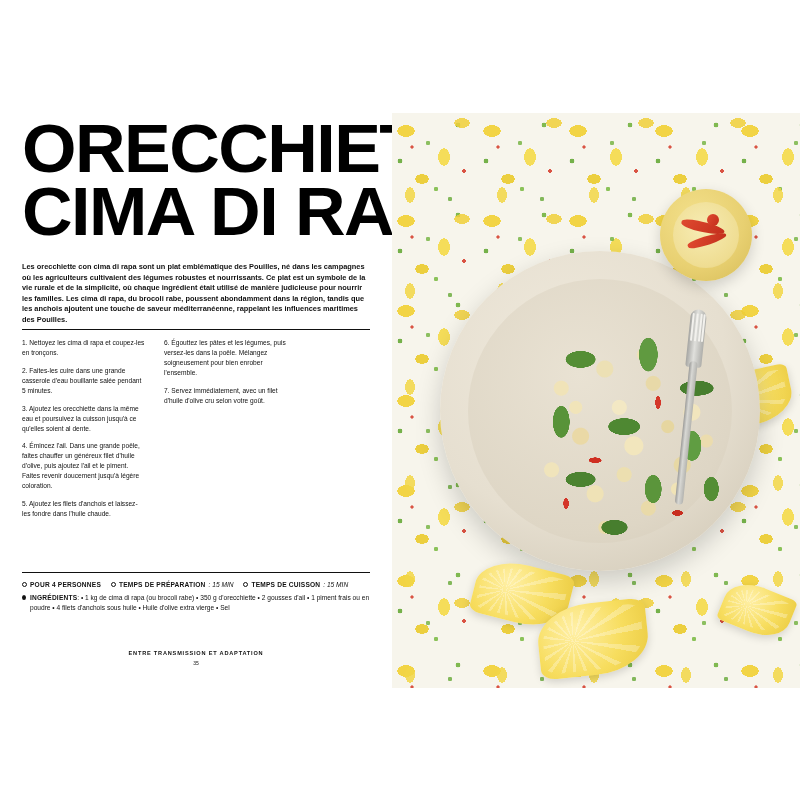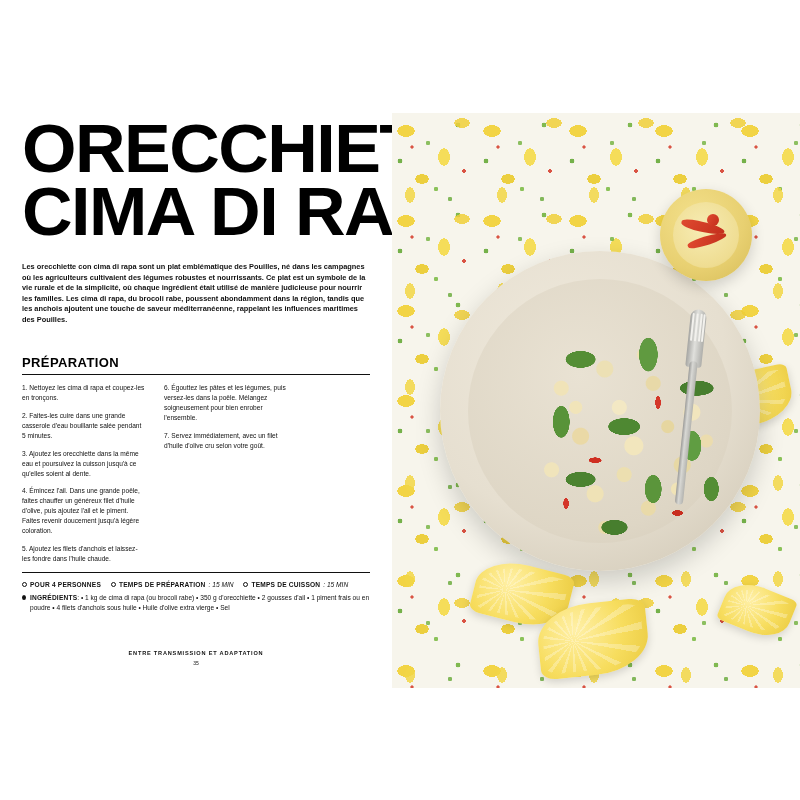--- a/index.html
+++ b/index.html
@@ -353,21 +353,20 @@
 
   <div class="left-col">
 
     <div class="title-block">
       <div class="title-line">ORECCHIETTE</div>
       <div class="title-line second">CIMA DI RAPA</div>
     </div>
 
     <div class="intro">Les orecchiette con cima di rapa sont un plat emblématique des Pouilles, né dans les campagnes où les agriculteurs cultivaient des légumes robustes et nourrissants. Ce plat est un symbole de la vie rurale et de la simplicité, où chaque ingrédient était utilisé de manière judicieuse pour nourrir les familles. Les cima di rapa, du brocoli rabe, poussent abondamment dans la région, tandis que les anchois ajoutent une touche de saveur méditerranéenne, rappelant les influences maritimes des Pouilles.</div>
 
-    <div class="prep-heading">PRÉPARATION</div>
     <div class="rule"></div>
 
     <div class="steps-wrap">
       <div class="steps-col">
         <div class="step">1. Nettoyez les cima di rapa et coupez-les en tronçons.</div>
         <div class="step">2. Faites-les cuire dans une grande casserole d'eau bouillante salée pendant 5 minutes.</div>
         <div class="step">3. Ajoutez les orecchiette dans la même eau et poursuivez la cuisson jusqu'à ce qu'elles soient al dente.</div>
         <div class="step">4. Émincez l'ail. Dans une grande poêle, faites chauffer un généreux filet d'huile d'olive, puis ajoutez l'ail et le piment. Faites revenir doucement jusqu'à légère coloration.</div>
         <div class="step">5. Ajoutez les filets d'anchois et laissez-les fondre dans l'huile chaude.</div>
       </div>

